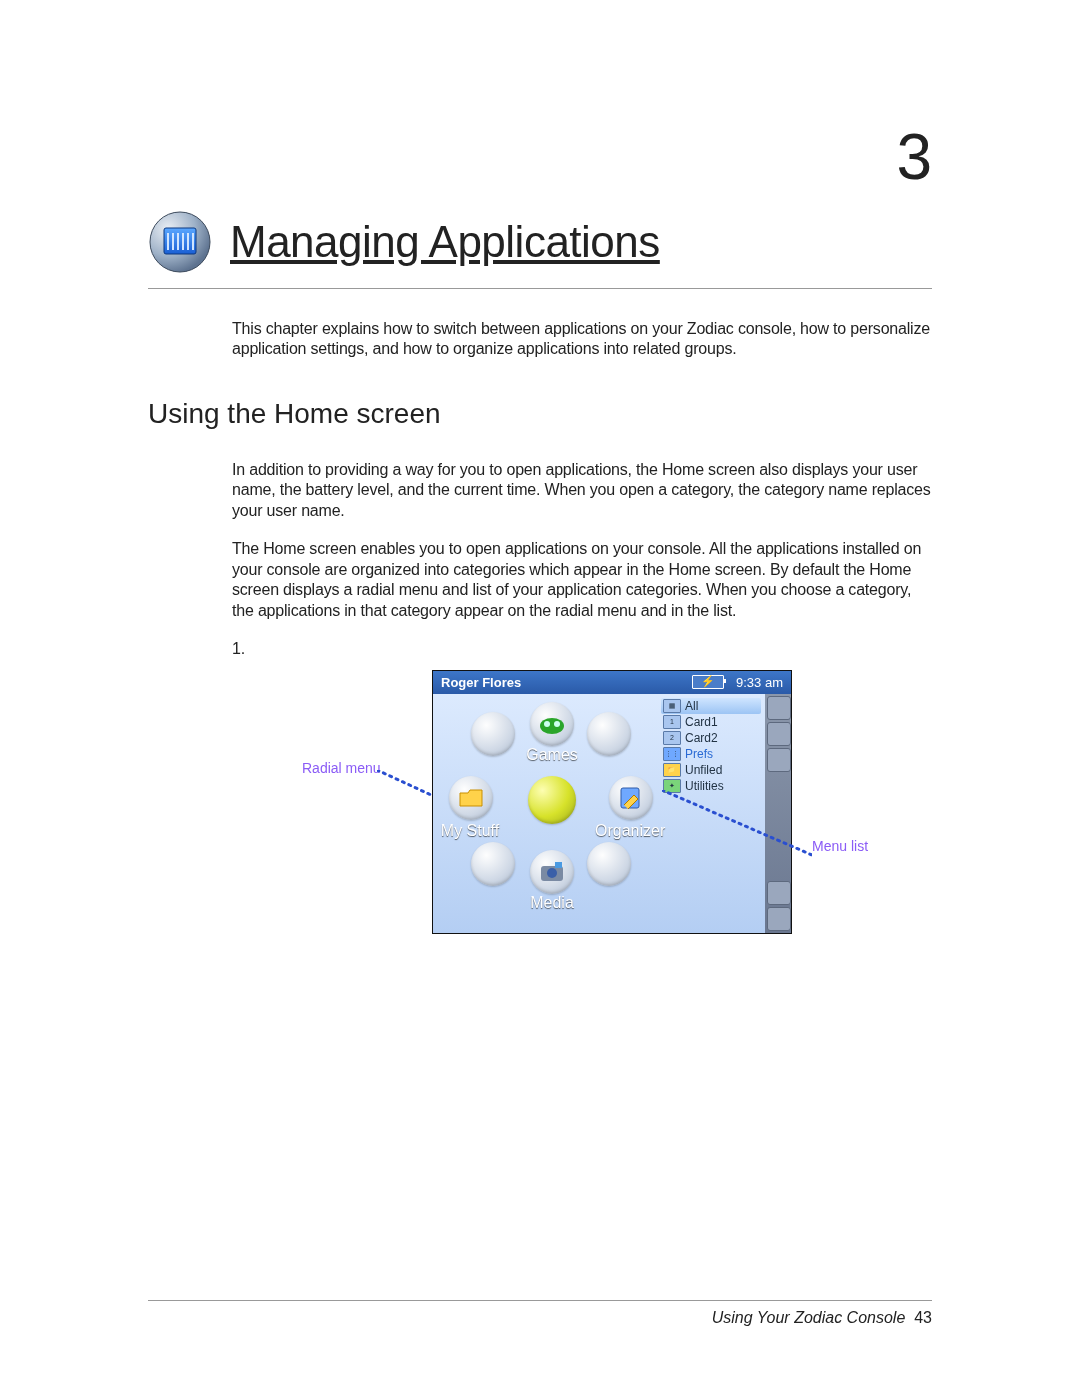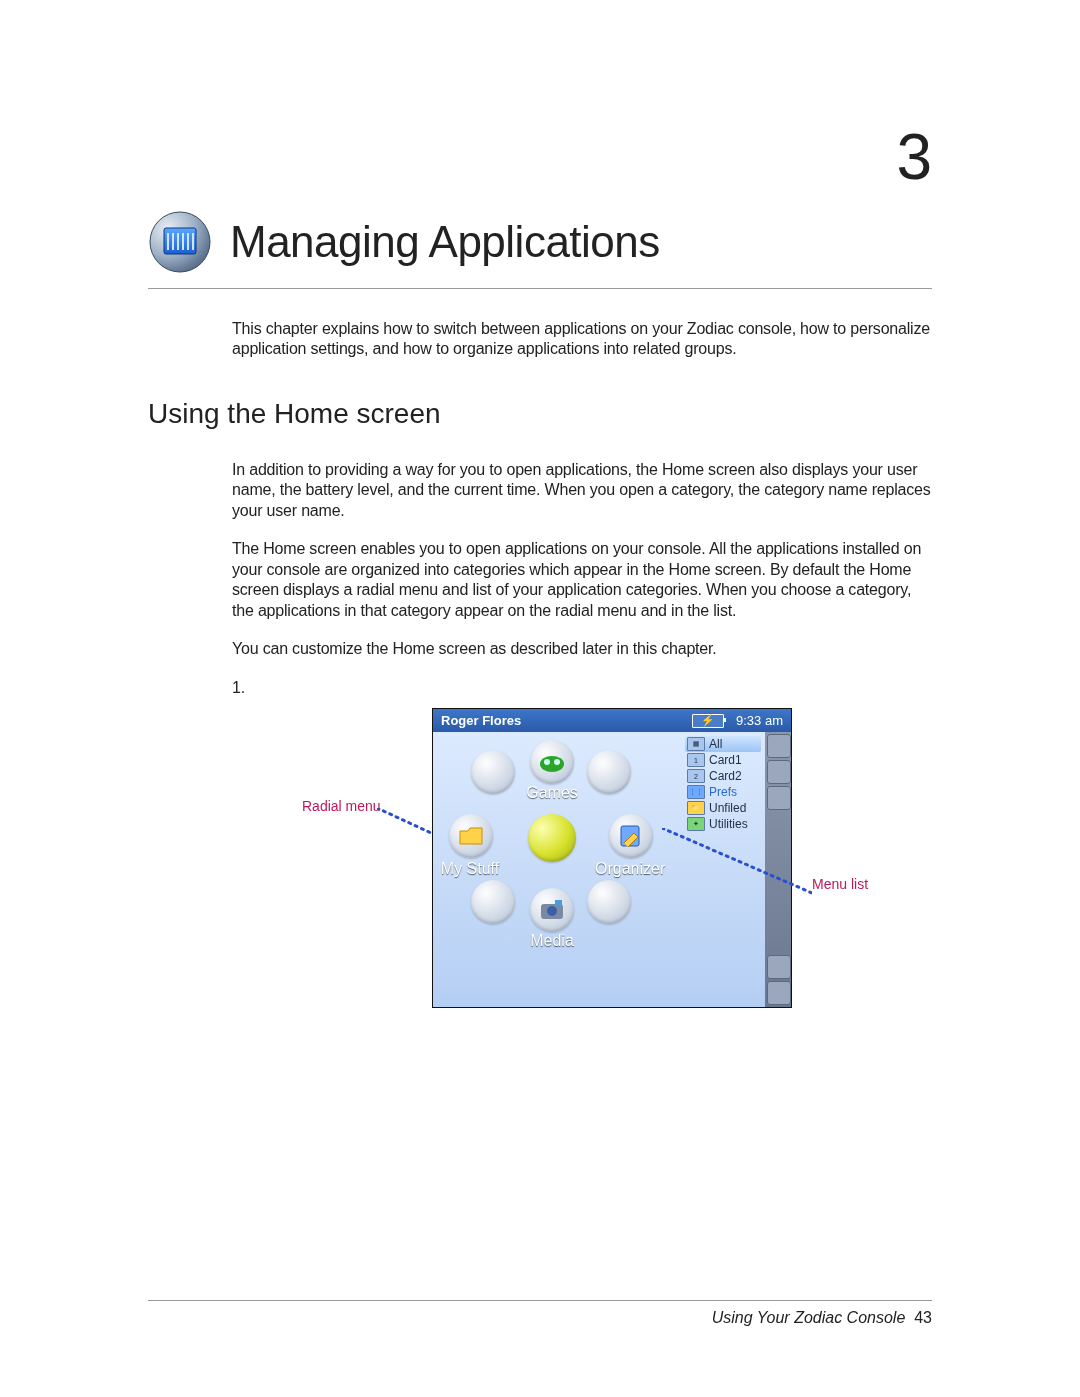--- a/index.html
+++ b/index.html
@@ -31,20 +31,21 @@
     border-bottom: 1px solid #999;
   }
   .chapter-icon {
     width: 64px;
     height: 64px;
   }
   .chapter-title {
     font-size: 44px;
     font-weight: 400;
     letter-spacing: -0.5px;
+    text-decoration: underline;
   }
   .body-text {
     margin-top: 30px;
     padding-left: 84px;
     font-size: 16px;
     line-height: 1.28;
     letter-spacing: -0.2px;
   }
   .section-heading {
     margin-top: 38px;
@@ -61,21 +62,21 @@
     margin-left: 84px;
     width: 700px;
     height: 280px;
   }
   
   .screenshot {
     position: absolute;
     left: 200px;
     top: 0;
     width: 360px;
-    height: 300px;
+    height: 264px;
     border: 1px solid #111;
     background: #fff;
     box-sizing: border-box;
     display:flex;
     flex-direction:column;
   }
   .ss-titlebar {
     background: linear-gradient(#3d76c8, #2a5aa8);
     color: #fff;
     font-size: 13px;
@@ -100,31 +101,31 @@
     display:flex; align-items:center; justify-content:center;
   }
   .radial-label { position:absolute; font-size:16px; color:#fff; text-shadow:0 1px 1px rgba(0,0,0,0.6); width:70px; text-align:center;}
   .center-node { background: radial-gradient(circle at 30% 30%, #fdfeb1, #d7e22a 55%, #9aa81a); width:48px;height:48px;}
   .list-area {
     width:100px;
     background: rgba(255,255,255,0.0);
     padding:4px 4px;
     font-size:12px;
   }
-  .list-item { display:flex; align-items:center; gap:4px; padding:1px 2px; color:#234;margin-left:24px; }
+  .list-item { display:flex; align-items:center; gap:4px; padding:1px 2px; color:#234; }
   .list-item .liicon { width:16px; height:12px; border:1px solid #5a7aa8; background:#a9c6ef; border-radius:1px; font-size:7px; color:#234; display:flex;align-items:center;justify-content:center;}
   .list-item.sel { background: linear-gradient(#cfe5ff,#9cc4f4); border-radius:2px;}
   .ss-sidebar {
     width:26px;
     background: linear-gradient(#8b97ab, #6a7790);
     display:flex; flex-direction:column; gap:2px; padding:2px;
     box-sizing:border-box;
   }
   .sbicon { width:22px; height:22px; background:#9aa7bd; border-radius:3px; border:1px solid #5d697e;}
-  .figure-label { position:absolute; font-size:14px; color:#be185d; }
+  .figure-label { position:absolute; font-size:14px; color:#8b5cf6; }
   .label-left { left:70px; top:90px; text-align:right;}
   .label-right { left:580px; top:168px;}
   .leader-dots-left { position:absolute; left:145px; top:100px; width:130px; height:60px; pointer-events:none;}
   .leader-dots-right { position:absolute; left:430px; top:120px; width:150px; height:70px; pointer-events:none;}
   .footer {
     position:absolute;
     bottom:70px;
     left:148px; right:148px;
     border-top:1px solid #999;
     padding-top:8px;
@@ -167,21 +168,20 @@
     <span class="chapter-title">Managing Applications</span>
   </div>
 
   <div class="body-text">This chapter explains how to switch between applications on your Zodiac console, how to personalize application settings, and how to organize applications into related groups.</div>
 
   <div class="section-heading">Using the Home screen</div>
 
   <div class="body-text">
     <div class="para">In addition to providing a way for you to open applications, the Home screen also displays your user name, the battery level, and the current time. When you open a category, the category name replaces your user name.</div>
     <div class="para">The Home screen enables you to open applications on your console. All the applications installed on your console are organized into categories which appear in the Home screen. By default the Home screen displays a radial menu and list of your application categories. When you choose a category, the applications in that category appear on the radial menu and in the list.</div>
-    <div class="para">You can customize the Home screen as described later in this chapter.</div>
     <div class="step">
       <span class="num">1.</span>
     </div>
   </div>
 
   <div class="figure-wrap">
     <span class="figure-label label-left">Radial menu</span>
     <svg class="leader-dots-left">
         <line x1="0" y1="0" x2="130" y2="60" stroke="#2a4fd0" stroke-width="3" stroke-dasharray="2,5" stroke-linecap="round"></line>
       </svg>

